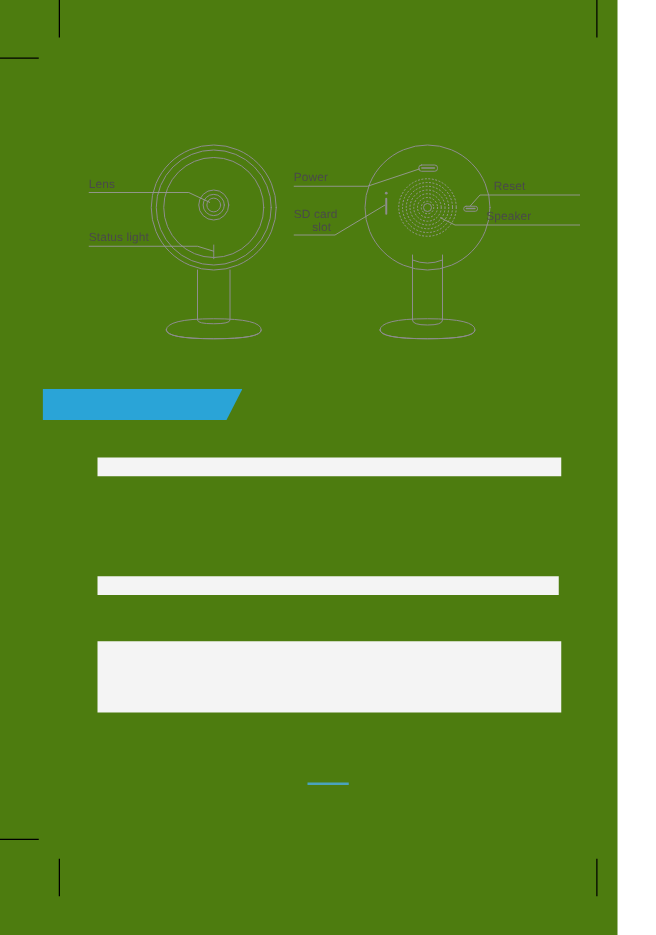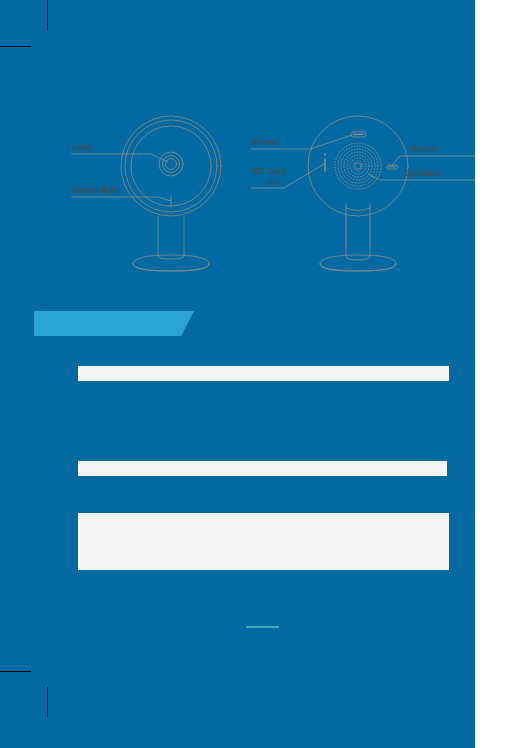--- a/index.html
+++ b/index.html
@@ -9,22 +9,23 @@
     background: #ffffff;
   }
   body {
     font-family: "Liberation Sans", sans-serif;
     -webkit-font-smoothing: antialiased;
   }
   #page {
     position: relative;
     width: 475px;
     height: 748px;
-    background: #0369a1;
+    background: #4d7c0f;
     overflow: hidden;
+    padding-left: 19px;
   }
 
   
   .crop-mark {
     position: absolute;
     background: #000000;
   }
   .crop-v { width: 1px; }
   .crop-h { height: 1px; }
 
@@ -45,21 +46,21 @@
     width: 525px;
     height: 180px;
   }
   .diagram {
     position: absolute;
     top: 0;
     width: 250px;
     height: 180px;
   }
   #diagram-front { left: 58px; }
-  #diagram-back  { left: 248px; }
+  #diagram-back  { left: 232px; }
 
   .diagram svg {
     display: block;
     width: 250px;
     height: 180px;
     overflow: visible;
   }
   .callout-label {
     font-family: "Liberation Sans", sans-serif;
     font-size: 9.5px;

